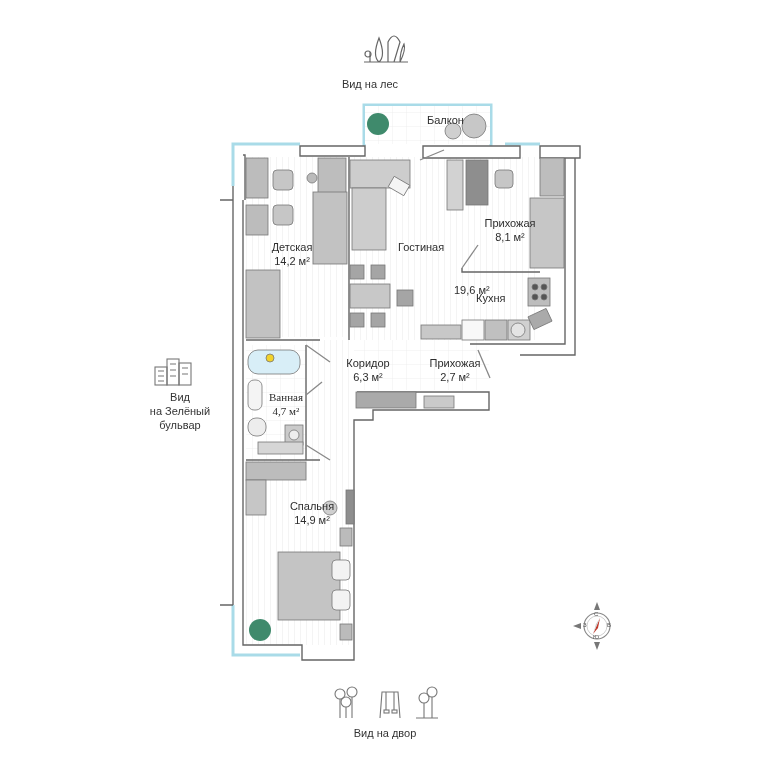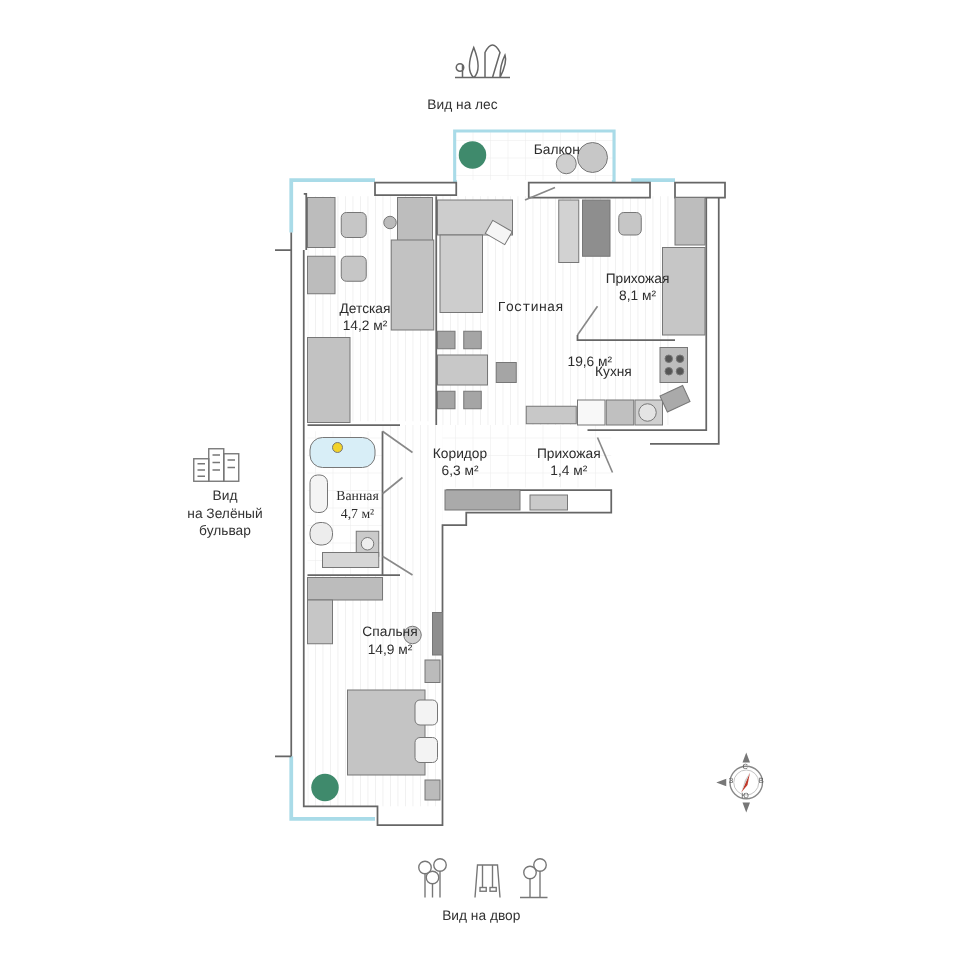--- a/index.html
+++ b/index.html
@@ -179,38 +179,38 @@
 </div>
 <div class="view-label" style="left:330px;top:726px;width:110px;">Вид на двор</div>
 
 <div class="room-label" style="left:411px;top:113px;margin-left:16px;">Балкон</div>
 
 <div class="room-label" style="left:262px;top:240px;width:60px;">
   <div>Детская</div>
   <div>14,2 м²</div>
 </div>
 
-<div class="room-label" style="left:398px;top:240px;font-family:Liberation Mono, monospace;">Гостиная</div>
+<div class="room-label" style="left:398px;top:240px;">Гостиная</div>
 <div class="room-label" style="left:418px;top:283px;margin-left:36px;">19,6 м²</div>
 
 <div class="room-label" style="left:480px;top:216px;width:60px;">
   <div>Прихожая</div>
   <div>8,1 м²</div>
 </div>
 
 <div class="room-label" style="left:476px;top:291px;">Кухня</div>
 
 <div class="room-label" style="left:338px;top:356px;width:60px;">
   <div>Коридор</div>
   <div>6,3 м²</div>
 </div>
 
 <div class="room-label" style="left:422px;top:356px;width:66px;">
   <div>Прихожая</div>
-  <div>1,4 м²</div>
+  <div>2,7 м²</div>
 </div>
 
 <div class="room-label" style="left:262px;top:390px;width:48px;font-family:Liberation Serif, serif;">
   <div>Ванная</div>
   <div>4,7 м²</div>
 </div>
 
 <div class="room-label" style="left:284px;top:499px;width:56px;">
   <div>Спальня</div>
   <div>14,9 м²</div>

